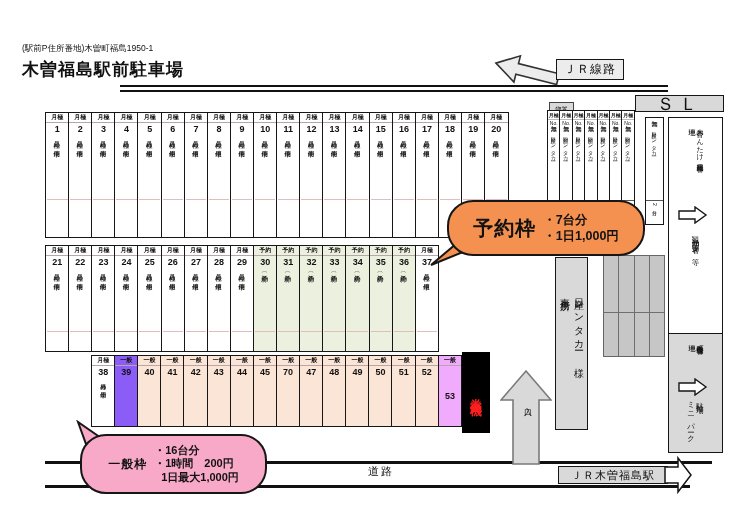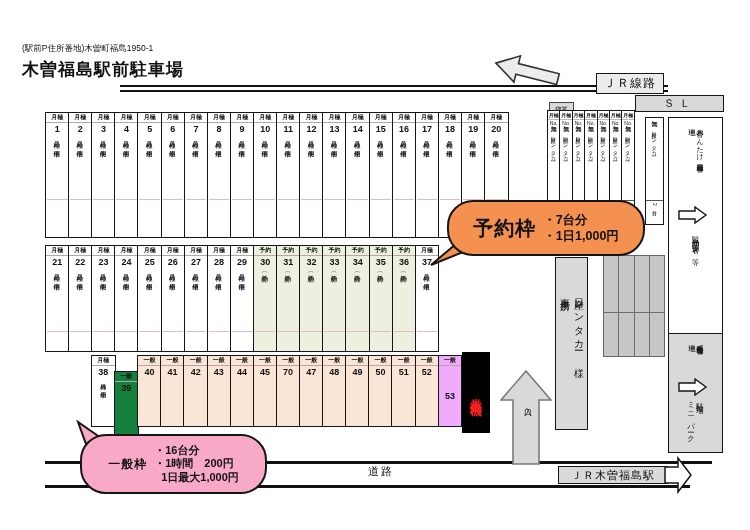--- a/index.html
+++ b/index.html
@@ -5,25 +5,25 @@
   html,body{margin:0;padding:0;background:#fff;}
   .stage{position:relative;width:750px;height:530px;background:#fff;overflow:hidden;
          font-family:"Liberation Sans","DejaVu Sans",sans-serif;color:#111;}
   .abs{position:absolute;box-sizing:border-box;}
   .vtext{writing-mode:vertical-rl;text-orientation:mixed;}
 
   
   .address{left:22px;top:43px;font-size:8.5px;}
   .title{left:22px;top:58px;font-size:17px;font-weight:bold;letter-spacing:1px;}
   .rail{background:#111;height:2px;}
-  .jrbox{left:556px;top:73px;width:68px;height:21px;border:1.6px solid #161616;background:#ececec;
-         display:flex;align-items:center;justify-content:center;font-size:12px;letter-spacing:1px;margin-left:40px;}
+  .jrbox{left:556px;top:59px;width:68px;height:21px;border:1.6px solid #161616;background:#ececec;
+         display:flex;align-items:center;justify-content:center;font-size:12px;letter-spacing:1px;}
   .jrarrow{left:492px;top:56px;transform:rotate(14deg);}
   .slbox{left:635px;top:95px;width:89px;height:17px;border:1.4px solid #161616;background:#d9d9d9;
-         display:flex;align-items:center;justify-content:center;font-size:11px;letter-spacing:5px;}
+         display:flex;align-items:center;justify-content:center;font-size:18px;letter-spacing:5px;}
   .storage{left:549px;top:102px;width:25px;height:14px;border:1px solid #444;background:#d9d9d9;
          display:flex;align-items:center;justify-content:center;font-size:6px;}
 
   
   .row{position:absolute;display:flex;}
   .cell{flex:0 0 24.5px;width:24.5px;border:1.4px solid #161616;margin-right:-1.4px;background:#fff;
         position:relative;display:flex;flex-direction:column;align-items:center;box-sizing:border-box;}
   .row1{left:45px;top:112px;} .row1 .cell{height:126px;}
   .row2{left:45px;top:245px;} .row2 .cell{height:107px;}
   .row3{left:45px;top:355px;padding-left:46px;} .row3 .cell{height:72px;}
@@ -341,21 +341,21 @@
         <div class="vt">月極め使用中</div>
         <div class="subline"></div>
       </div>
     </div>
   <div class="row row3">
       <div class="cell" style="background: rgb(255, 255, 255);">
         <div class="hd">月極</div>
         <div class="no">38</div>
         <div class="vt">月極め使用中</div>
       </div>
-      <div class="cell" style="background: #15803d; margin-top: 16px;">
+      <div class="cell" style="background: #8b5cf6;">
         <div class="hd">一般</div>
         <div class="no">39</div>
         <div class="vt"></div>
       </div>
       <div class="cell" style="background: rgb(251, 229, 214);">
         <div class="hd">一般</div>
         <div class="no">40</div>
         <div class="vt"></div>
       </div>
       <div class="cell" style="background: rgb(251, 229, 214);">

